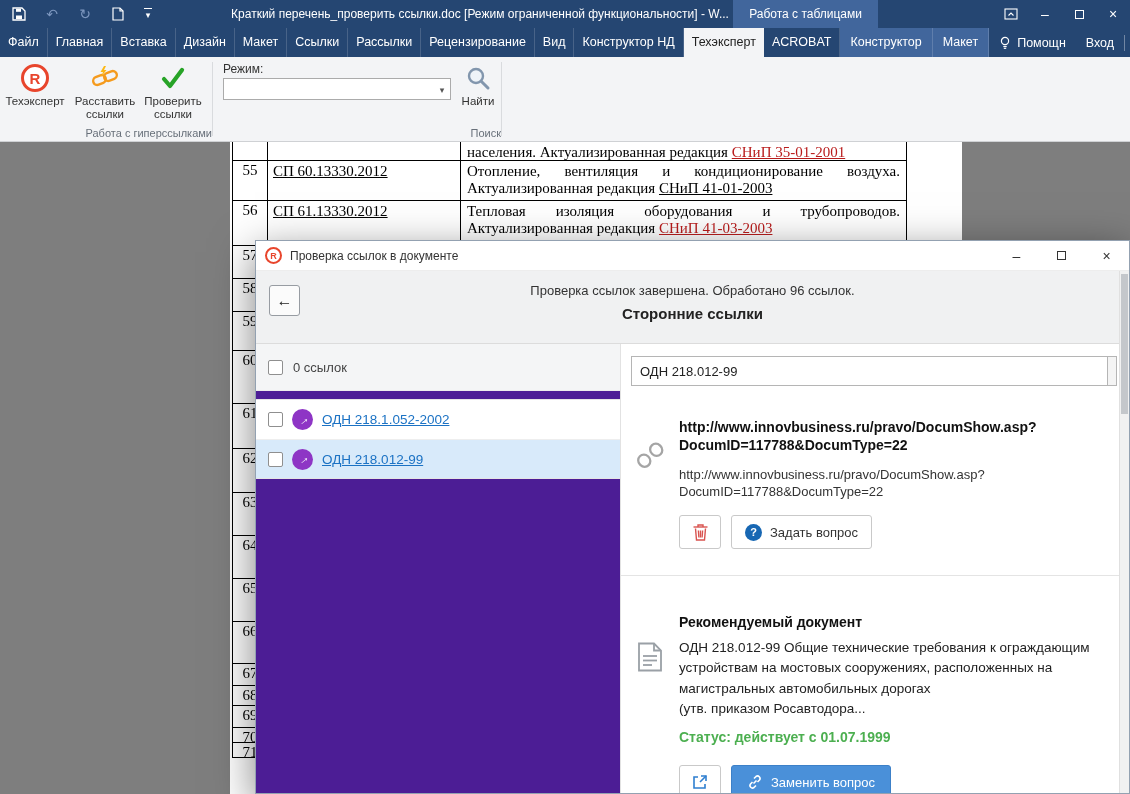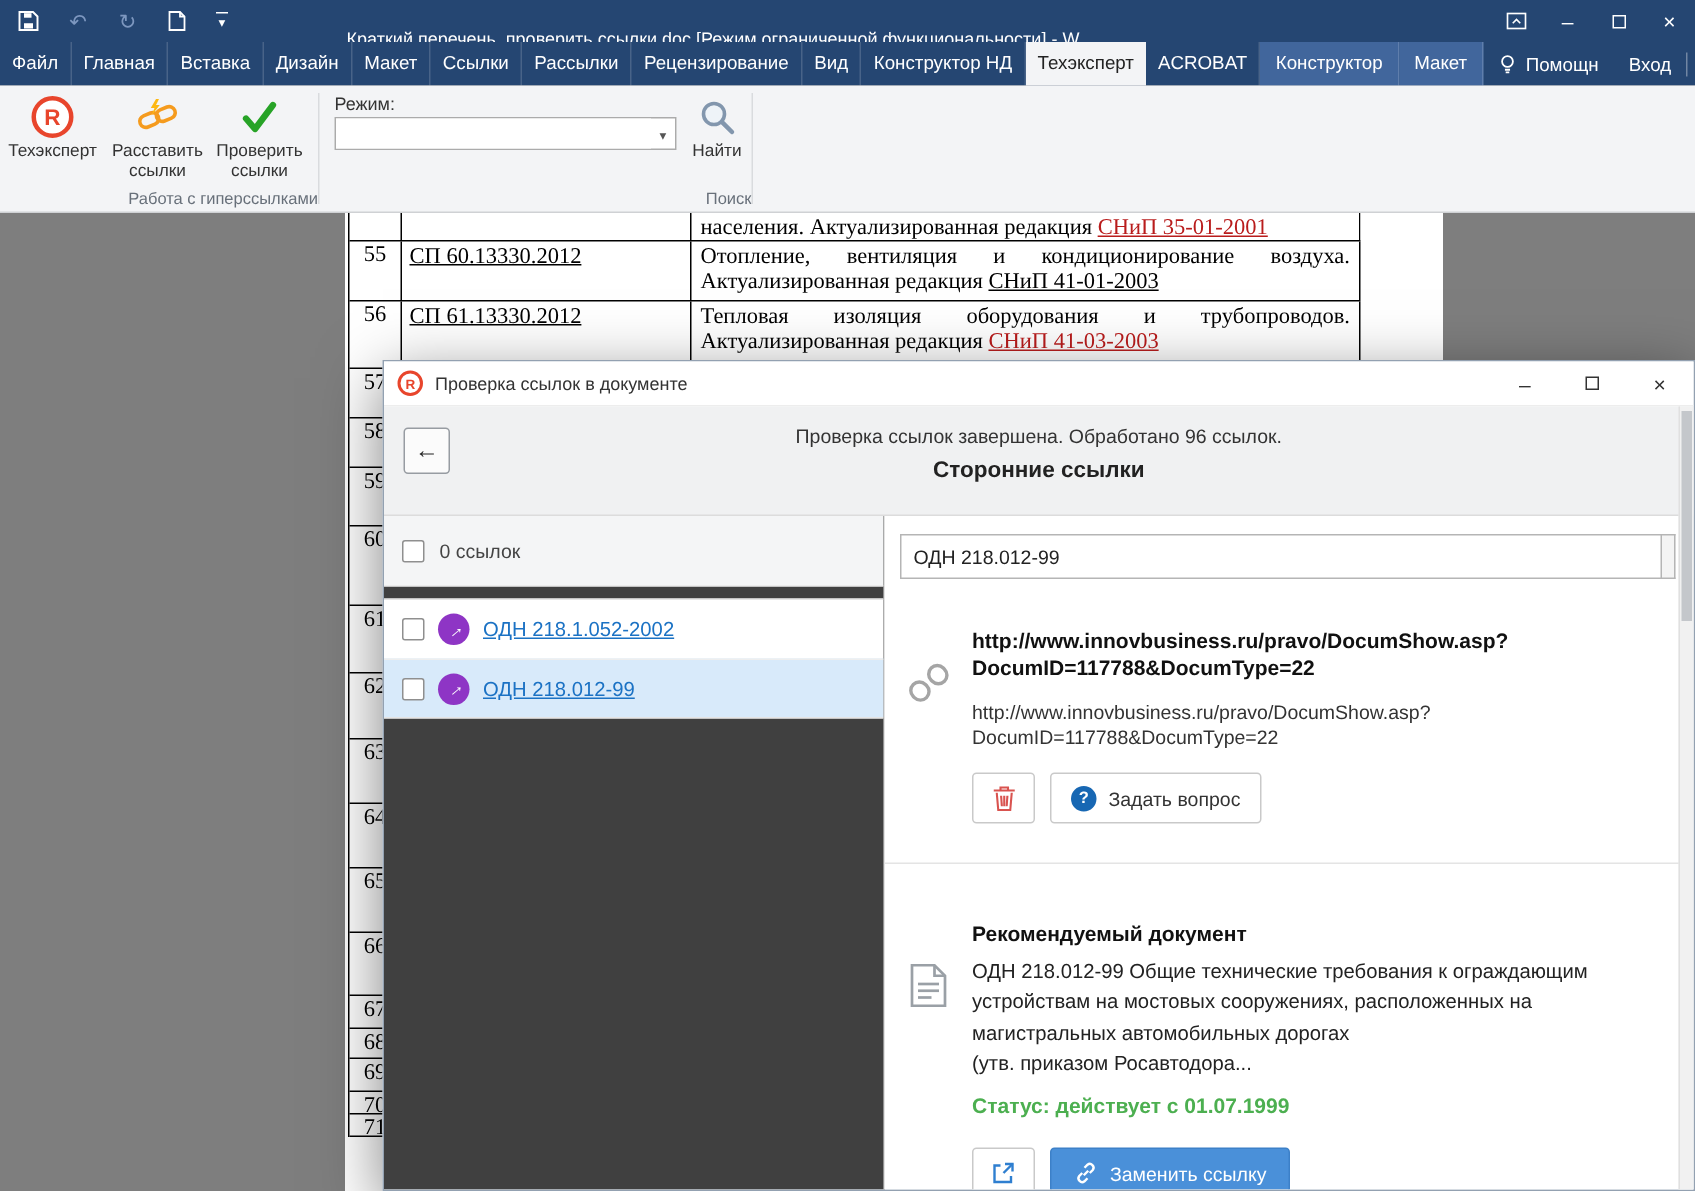--- a/index.html
+++ b/index.html
@@ -6,21 +6,21 @@
   html,body{width:1130px;height:794px;overflow:hidden;font-family:"Liberation Sans",sans-serif}
   .app{position:relative;width:1130px;height:794px;background:#7e7e7e;overflow:hidden}
 
   
   .titlebar{position:absolute;left:0;top:0;right:0;height:28px;background:#254672;color:#fff}
   .qat{position:absolute;left:10px;top:0;height:28px;display:flex;align-items:center;gap:15px}
   .qat-ic{display:inline-flex;align-items:center;justify-content:center;width:18px;height:18px;font-size:14px;color:#fff;cursor:pointer}
   .qat-ic.dis{color:#7d97bf}
   .qat-ic.small{font-size:9px;width:12px;flex-direction:column}
   .qat-ic.small i{display:block;width:8px;border-top:1px solid #fff;margin-bottom:1px}
-  .wtitle{position:absolute;left:225px;right:395px;top:12px;line-height:28px;text-align:center;font-size:12px;white-space:nowrap;overflow:hidden}
+  .wtitle{position:absolute;left:225px;right:395px;top:0;line-height:28px;text-align:center;font-size:12px;white-space:nowrap;overflow:hidden}
   .ctx-group{position:absolute;right:252px;top:0;height:28px;line-height:28px;background:#41669c;padding:0 16px;font-size:12px;white-space:nowrap}
   .wctrl{position:absolute;right:0;top:0;height:28px;display:flex}
   .wc{width:34px;height:28px;display:flex;align-items:center;justify-content:center;font-size:14px;cursor:pointer}
   .wc .maxbox{width:9px;height:9px;border:1px solid #fff}
 
   
   .tabrow{position:absolute;left:0;top:28px;right:0;height:29px;background:#254672;display:flex;align-items:stretch;color:#fff;font-size:12.5px}
   .tab{padding:0 8px;line-height:29px;cursor:pointer;border-right:1px solid rgba(255,255,255,.16);white-space:nowrap}
   .tab.active{background:#f3f4f6;color:#222;border-right:none}
   .tab.ctx{background:#41669c;padding:0 10px}
@@ -67,21 +67,21 @@
   .dlg-logo{width:17px;height:17px;border-radius:50%;border:2px solid #e8452c;color:#e8452c;font-size:9px;font-weight:700;display:flex;align-items:center;justify-content:center;margin-left:9px;flex:none}
   .dlg-title{font-size:12px;color:#333;margin-left:8px;flex:1;white-space:nowrap;overflow:hidden}
   .dlg-ctrl{display:flex;height:100%}
   .dc{width:45px;display:flex;align-items:center;justify-content:center;font-size:14px;color:#333;cursor:pointer}
   .dc .maxbox2{width:9px;height:9px;border:1px solid #333}
   .dlg-header{height:73px;flex:none;background:#f0f1f2;border-bottom:1px solid #dcdcdc;position:relative;text-align:center}
   .back-btn{position:absolute;left:13px;top:14px;width:31px;height:31px;border:1px solid #979ca2;border-radius:3px;background:#fbfbfb;font-size:16px;color:#222;cursor:pointer;display:flex;align-items:center;justify-content:center;font-family:inherit}
   .dlg-status{font-size:13px;color:#333;padding-top:12px}
   .dlg-sec-title{font-size:15px;font-weight:700;color:#222;margin-top:7px}
   .dlg-body{flex:1;display:flex;overflow:hidden}
-  .dlg-left{width:334px;flex:none;background:#404040;border-right:1px solid #e2e2e2;overflow:hidden}
+  .dlg-left{width:365px;flex:none;background:#4c1d95;border-right:1px solid #e2e2e2;overflow:hidden}
   .count-row{height:47px;display:flex;align-items:center;gap:10px;padding-left:12px;font-size:13px;color:#444;background:#f4f5f6;border-bottom:1px solid #ececec}
   .items{margin-top:8px;background:#fff;border-top:1px solid #e5e5e5;border-bottom:1px solid #e5e5e5}
   .link-item{height:39px;display:flex;align-items:center;gap:9px;padding-left:12px;cursor:pointer}
   .link-item + .link-item{border-top:1px solid #eee}
   .link-item.selected{background:#d8eafa}
   .cb{width:15px;height:15px;border:1px solid #8f8f8f;border-radius:2px;background:#fff;flex:none;cursor:pointer}
   .share-ic{width:21px;height:21px;border-radius:50%;background:#8e35c5;color:#fff;display:flex;align-items:center;justify-content:center;flex:none}
   .share-ic b{font-size:12px;transform:rotate(-40deg)}
   .item-link{color:#1b72c4;text-decoration:underline;font-size:13.5px;cursor:pointer}
   .dlg-right{flex:1;position:relative;overflow:hidden;background:#fff}
@@ -130,20 +130,21 @@
             <path d="M1 1h7l3 3v9H1z" fill="none" stroke="#fff" stroke-width="1.2"></path>
             <path d="M8 1v3h3" fill="none" stroke="#fff" stroke-width="1.2"></path>
           </svg>
       </span>
       <span class="qat-ic small">
           <i></i>
           <span>▾</span>
         </span>
     </div>
     <div class="wtitle">Краткий перечень_проверить ссылки.doc [Режим ограниченной функциональности] - W...</div>
+    <div class="ctx-group">Работа с таблицами</div>
     <div class="wctrl">
       <span class="wc">
         <svg width="14" height="14" viewBox="0 0 14 14">
             <rect x="1" y="2" width="12" height="10" fill="none" stroke="#fff" stroke-width="1.1"></rect>
             <path d="M4.5 8.5 L7 6 L9.5 8.5" fill="none" stroke="#fff" stroke-width="1.1"></path>
           </svg>
       </span>
       <span class="wc">–</span>
       <span class="wc">
           <span class="maxbox"></span>
@@ -431,21 +432,21 @@
                     <path d="M9 2 H14 V7"></path>
                     <line x1="14" y1="2" x2="8" y2="8"></line>
                   </svg>
               </button>
               <button class="primary-btn">
                 <svg width="16" height="16" viewBox="0 0 16 16" fill="none" stroke="#fff" stroke-width="1.6">
                     <path d="M6.5 9.5 L9.5 6.5"></path>
                     <path d="M7 4.5 L9 2.5 a2.5 2.5 0 0 1 3.5 3.5 L10.5 8"></path>
                     <path d="M9 11.5 L7 13.5 a2.5 2.5 0 0 1 -3.5 -3.5 L5.5 8"></path>
                   </svg>
-                <span>Заменить ссылку</span>
+                <span>Заменить вопрос</span>
               </button>
             </div>
           </div>
         </div>
       </div>
     </div>
     <div class="dlg-scroll">
         <div class="thumb"></div>
       </div>
   </div>

